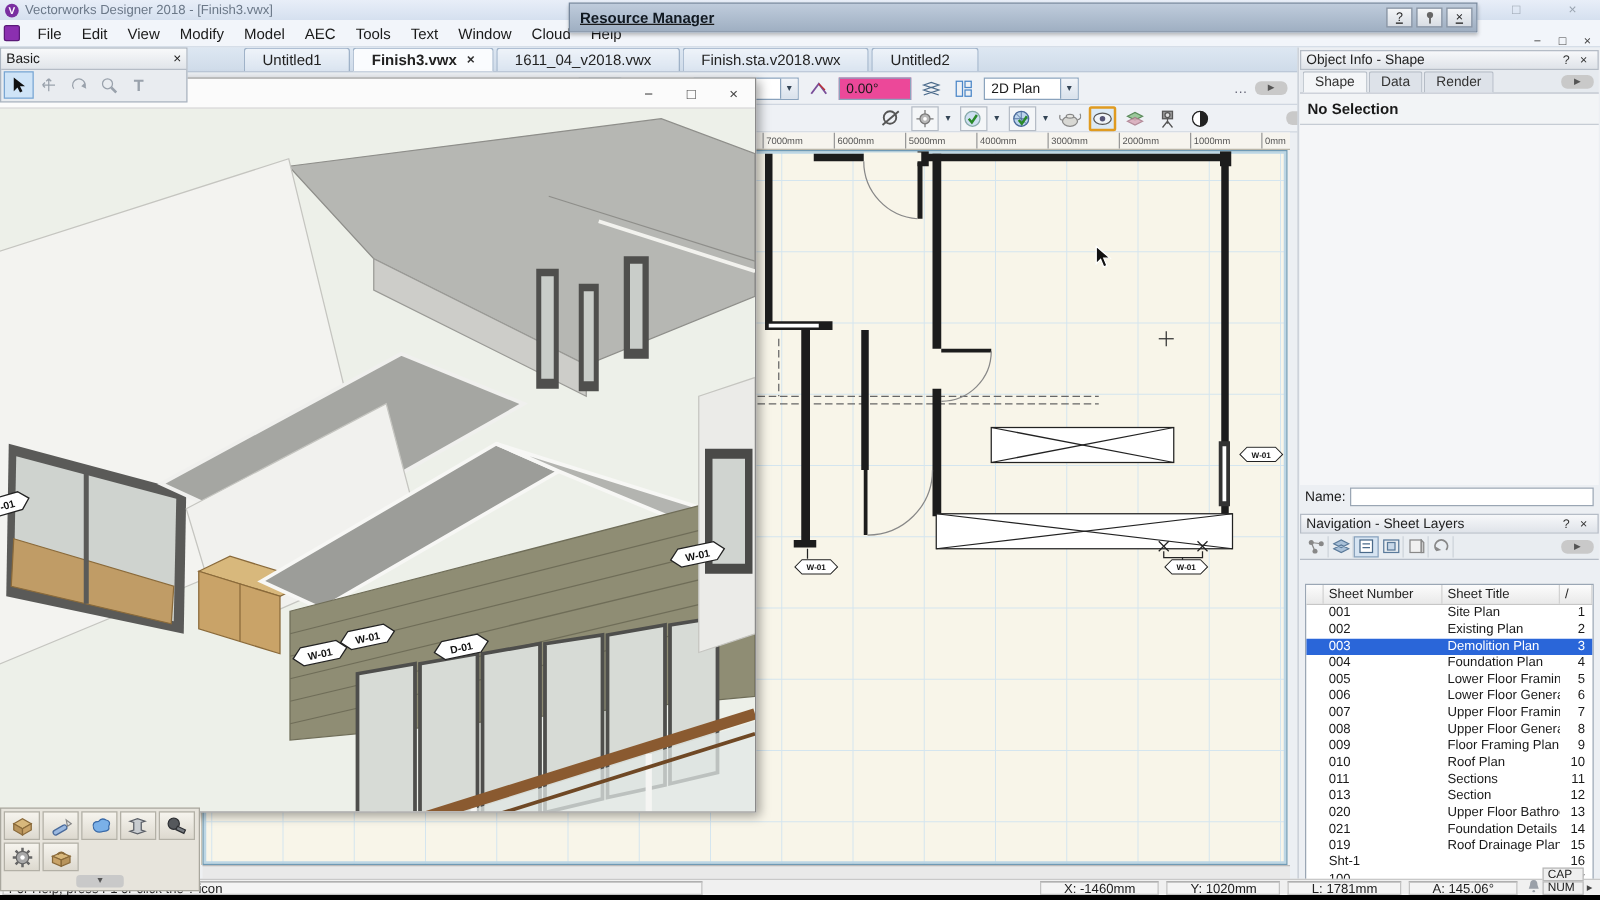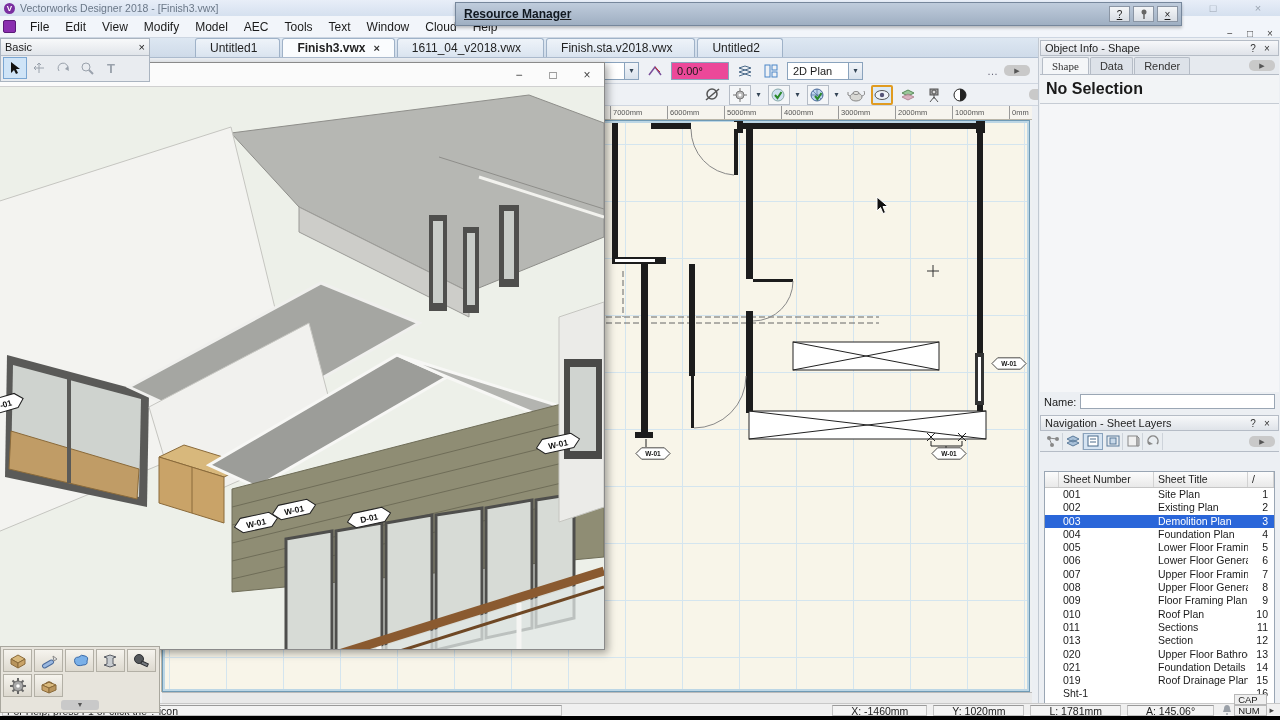--- a/index.html
+++ b/index.html
@@ -59,22 +59,22 @@
   .plan-label text,.hex-label text{font-family:"Liberation Sans",sans-serif;font-size:8px;font-weight:bold;fill:#111;text-anchor:middle;}
   .plan-label polygon,.hex-label polygon{fill:#fff;stroke:#222;stroke-width:1;}
 
   
   .rpanel{position:absolute;left:1038px;top:38px;width:242px;height:665px;background:#eceff3;border-left:1px solid #c2c9d2;}
   .phdr{height:16px;background:linear-gradient(#f7f8fa,#dfe3e9);border:1px solid #b5bcc6;display:flex;align-items:center;font-size:11px;padding:0 4px;color:#222;}
   .phdr .sp{flex:1;}
   .phdr .pbtn{width:14px;text-align:center;color:#333;font-size:10px;}
   .ptabs{display:flex;align-items:flex-end;height:19px;border-bottom:1px solid #b5bcc6;background:#e6eaef;padding-left:2px;}
   .ptab{padding:2px 9px;font-size:11px;border:1px solid #b5bcc6;border-bottom:none;background:#dde2e9;margin-right:1px;border-radius:2px 2px 0 0;color:#333;}
-  .ptab.selected{background:#f4f6f8;font-family:Liberation Serif, serif;}
-  .no-selection{font-weight:bold;font-size:16px;padding:5px 6px;border-bottom:1px solid #c6ccd4;background:#f2f4f6;}
+  .ptab.selected{background:#f4f6f8;}
+  .no-selection{font-weight:bold;font-size:12px;padding:5px 6px;border-bottom:1px solid #c6ccd4;background:#f2f4f6;}
   .oi-body{height:288px;background:#f5f6f8;}
   .name-row{display:flex;align-items:center;padding:2px 4px;background:#eceff3;}
   .name-row input{flex:1;height:15px;border:1px solid #9aa6b4;margin-left:4px;background:#fff;}
   .nav-tools{display:flex;align-items:center;height:21px;border-bottom:1px solid #b5bcc6;background:#e9edf1;padding-left:3px;}
   .nti{width:20px;height:17px;display:flex;align-items:center;justify-content:center;border-right:1px solid #cdd3da;}
   .nti.pressed{background:#d6e4f2;border:1px solid #8aa3bd;}
   .sheet-table{position:absolute;left:4px;right:4px;top:56px;bottom:4px;background:#fff;border:1px solid #9aa6b4;overflow:hidden;font-size:10.5px;}
   .st-hdr{display:grid;grid-template-columns:14px 95px 1fr 26px;height:16px;line-height:15px;background:linear-gradient(#fcfcfc,#e9e9e9);border-bottom:1px solid #c6c6c6;color:#222;}
   .st-hdr div{border-right:1px solid #d2d2d2;padding-left:4px;overflow:hidden;}
   .st-row{display:grid;grid-template-columns:14px 95px 1fr 26px;height:13.3px;line-height:13.3px;}

